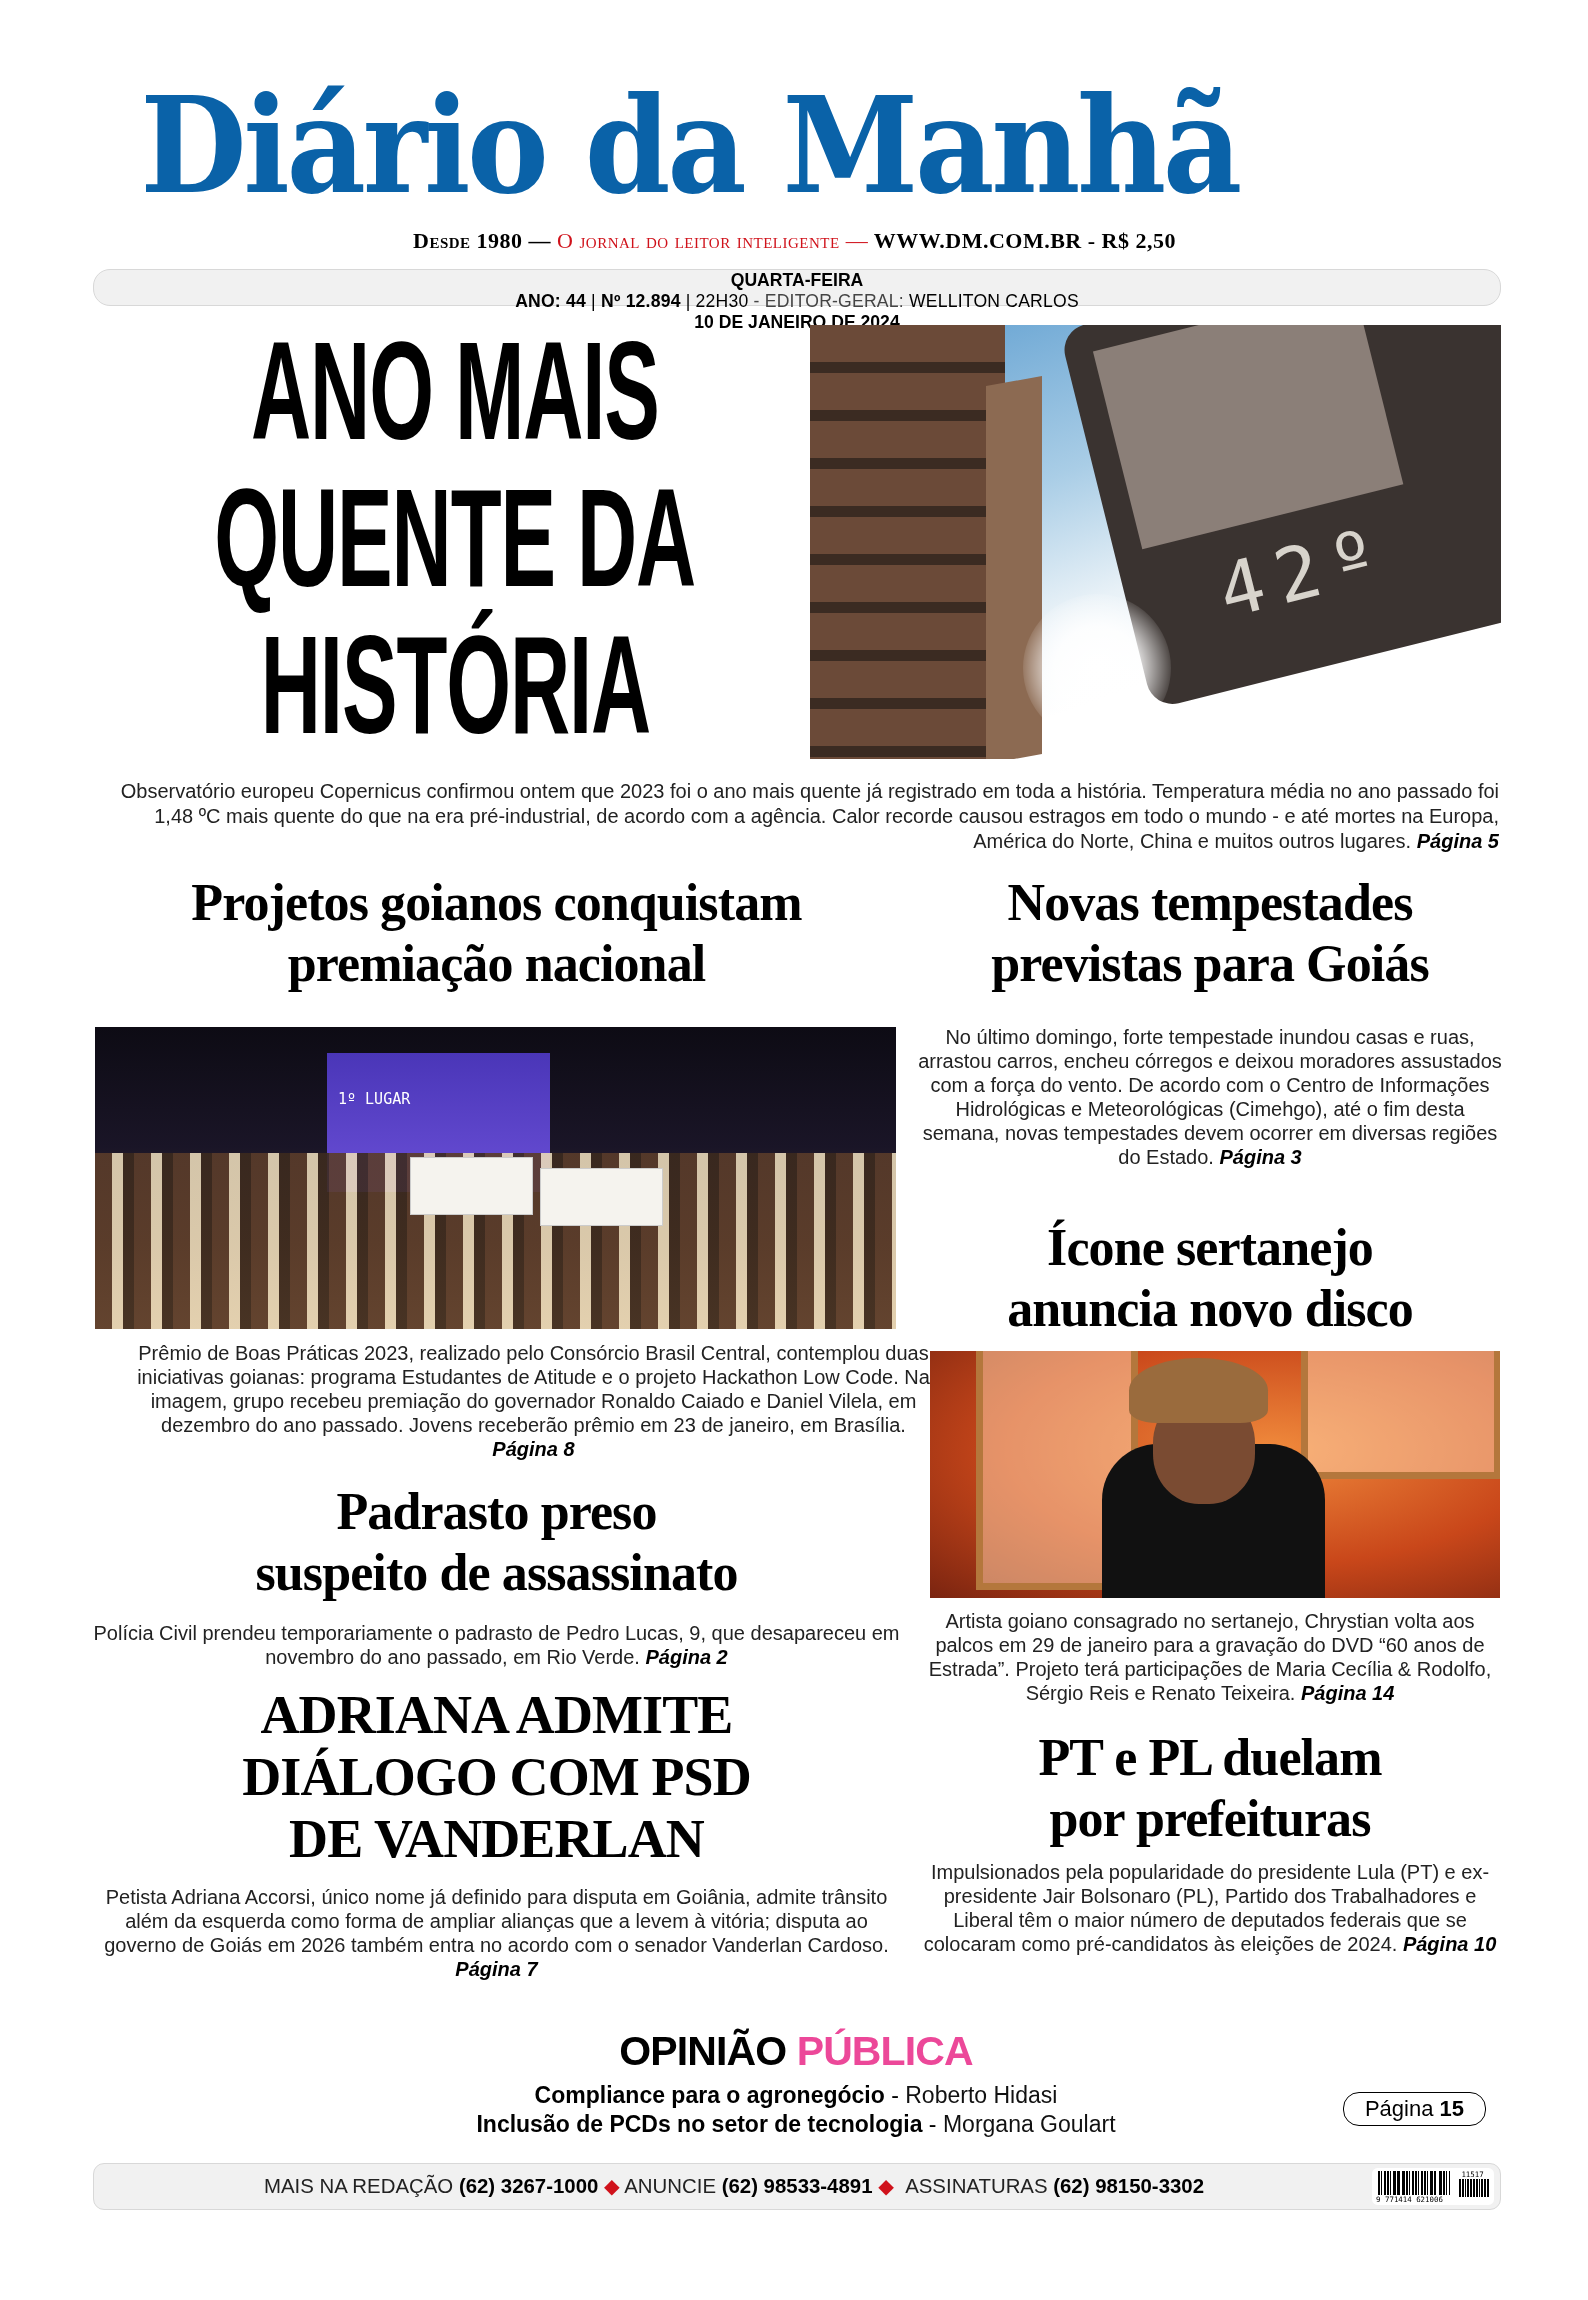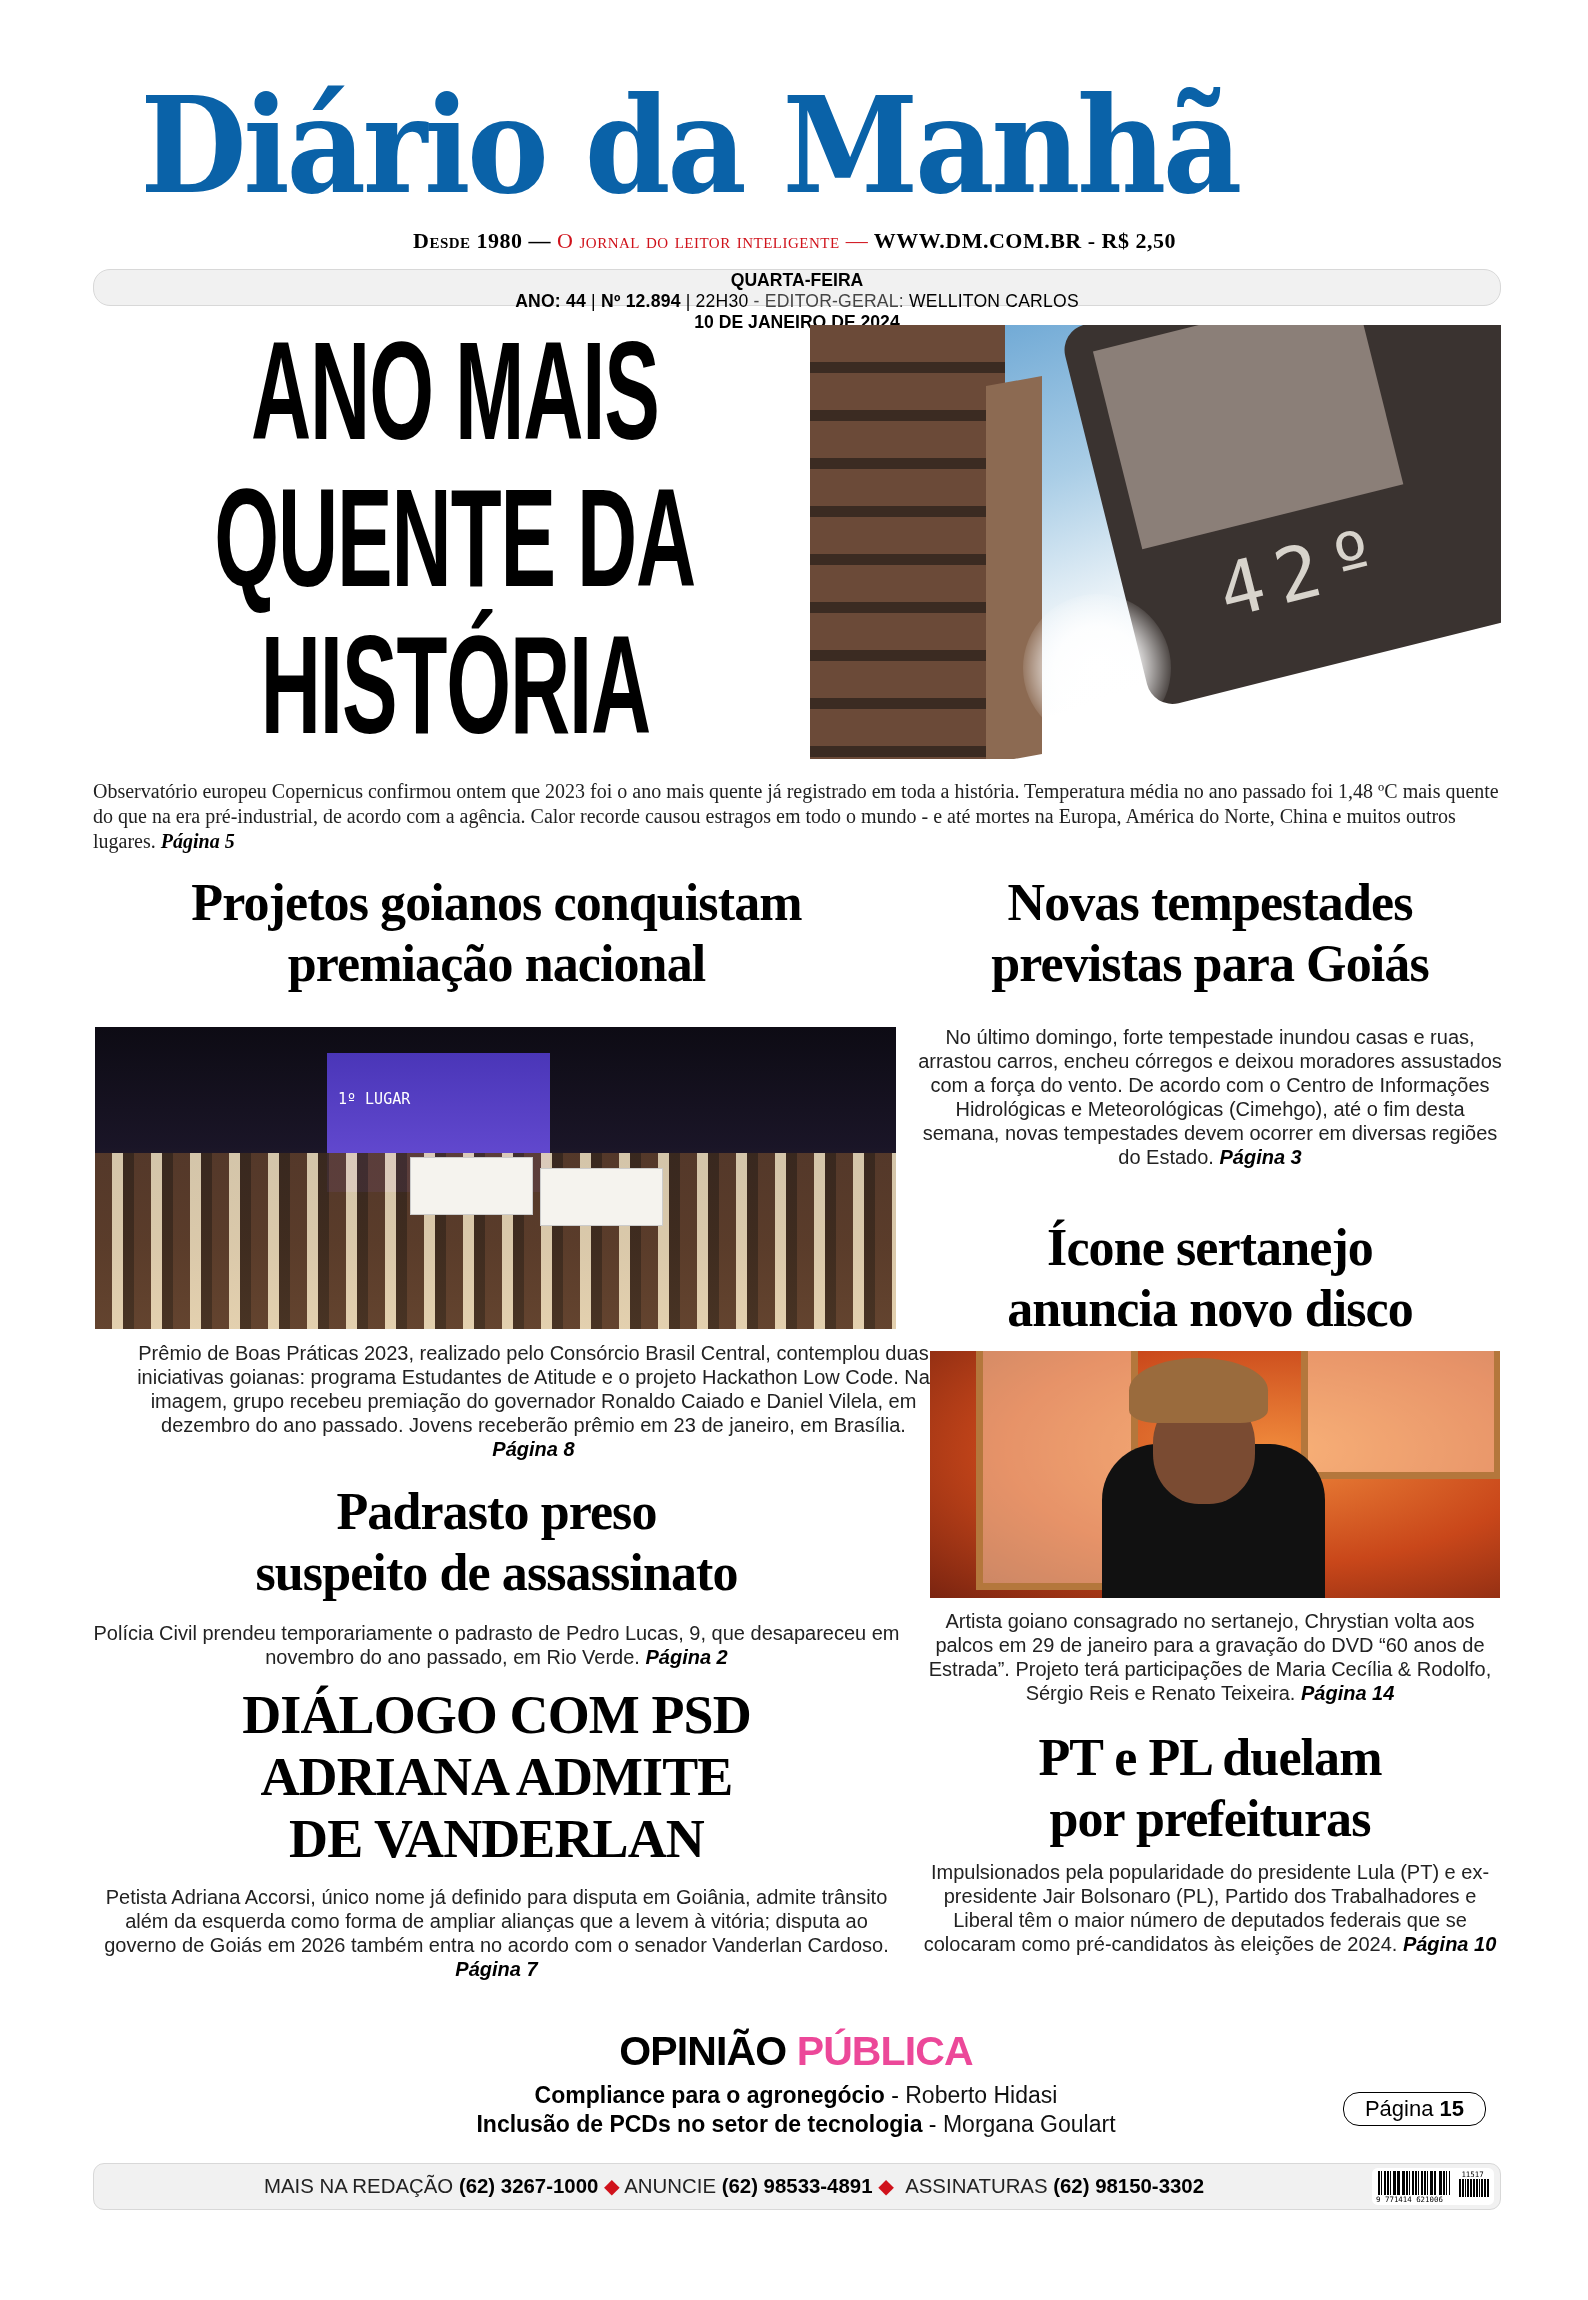--- a/index.html
+++ b/index.html
@@ -25,21 +25,21 @@
   .lead-headline { left:93px; top:315px; width:724px; height:445px; display:flex; flex-direction:column; align-items:center; justify-content:center; }
   .lead-line { font-family:"Liberation Sans", sans-serif; font-weight:bold; font-size:139px; line-height:147px; transform:scaleX(0.6); white-space:nowrap; letter-spacing:-1.9px; }
   .lead-photo { left:810px; top:325px; width:691px; height:434px; overflow:hidden; background:linear-gradient(160deg,#5b9ccf 0%,#a9cde6 35%,#e8f1f7 55%,#ffffff 70%); }
   .building { position:absolute; left:0; top:0; width:195px; height:434px; background:repeating-linear-gradient(180deg,#6b4a38 0 37px,#3b2b22 37px 48px); }
   .building::after { content:""; position:absolute; right:-37px; top:56px; width:56px; height:378px; background:#8c6a52; transform:skewY(-10deg); }
   .sign { position:absolute; left:249px; top:5.6px; width:436px; height:390px; background:#3a3330; border-radius:26px; transform:rotate(-14deg); transform-origin:left top; }
   .sign-screen { position:absolute; left:28px; top:28px; width:269px; height:204px; background:#8b7f78; }
   .sign-digits { position:absolute; left:93px; top:250px; font-family:"DejaVu Sans Mono", monospace; font-size:74px; color:#d8d4cc; letter-spacing:13px; }
   .sun { position:absolute; left:213px; top:269px; width:148px; height:148px; border-radius:50%; background:radial-gradient(circle,#ffffff 0%,rgba(255,255,255,0.85) 40%,rgba(255,255,255,0) 75%); }
 
-  .lead-text { left:93px; top:779px; width:1406px; text-align:left; font-size:20px; line-height:25px; color:#222; font-weight:300;font-family:Liberation Serif, serif; }
+  .lead-text { left:93px; top:779px; width:1406px; text-align:right; font-size:20px; line-height:25px; color:#222; font-weight:300; }
   .page-ref { font-weight:bold; font-style:italic; color:#000; }
 
   
   .hl { font-family:"Liberation Serif", serif; font-weight:bold; color:#000; text-align:center; letter-spacing:-0.9px; }
   .hl-58 { font-size:52px; line-height:61px; }
   .body-text { text-align:center; font-size:20px; line-height:24px; color:#222; }
 
   .photo-award { left:95px; top:1027px; width:801px; height:302px; overflow:hidden; background:linear-gradient(180deg,#0d0b14 0%,#1a1527 40%,#5c3d2c 72%,#b88a5a 100%); }
   .award-screen { position:absolute; left:232px; top:26px; width:223px; height:139px; background:linear-gradient(180deg,#4a36b8,#6a4fd6); }
   .award-screen span { position:absolute; left:11px; top:37px; color:#fff; font-family:"DejaVu Sans Mono", monospace; font-size:15px; }
@@ -167,22 +167,22 @@
 <div class="abs hl hl-58" style="left:93px; top:1481px; width:807px;">
   <div>Padrasto preso</div>
   <div>suspeito de assassinato</div>
 </div>
 <div class="abs body-text" style="left:93px; top:1621px; width:807px;">
   <span>Polícia Civil prendeu temporariamente o padrasto de Pedro Lucas, 9, que desapareceu em novembro do ano passado, em Rio Verde.</span>
   <span class="page-ref">Página 2</span>
 </div>
 
 <div class="abs hl" style="left:93px; top:1684px; width:807px; font-size:54px; line-height:62px; font-weight:normal;">
+  <div style="font-weight:bold;">ADRIANA ADMITE</div>
   <div style="font-weight:bold;">DIÁLOGO COM PSD</div>
-  <div style="font-weight:bold;">ADRIANA ADMITE</div>
   <div style="font-weight:bold;">DE VANDERLAN</div>
 </div>
 <div class="abs body-text" style="left:93px; top:1885px; width:807px;">
   <span>Petista Adriana Accorsi, único nome já definido para disputa em Goiânia, admite trânsito além da esquerda como forma de ampliar alianças que a levem à vitória; disputa ao governo de Goiás em 2026 também entra no acordo com o senador Vanderlan Cardoso.</span>
   <span class="page-ref">Página 7</span>
 </div>
 
 <div class="abs hl hl-58" style="left:918px; top:1727px; width:584px;">
   <div>PT e PL duelam</div>
   <div>por prefeituras</div>

